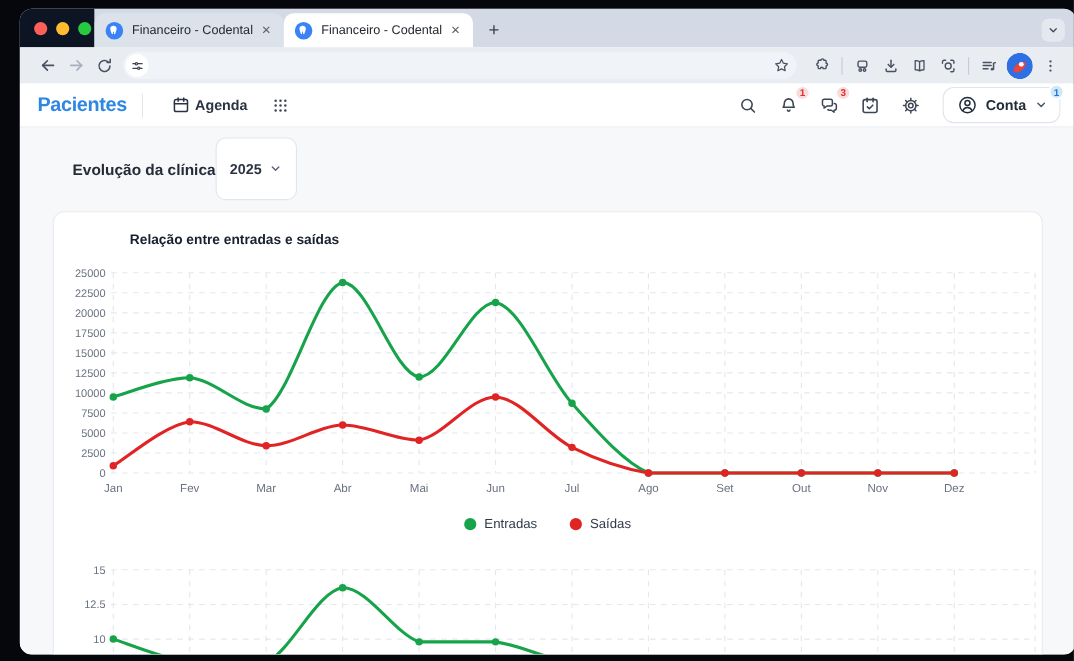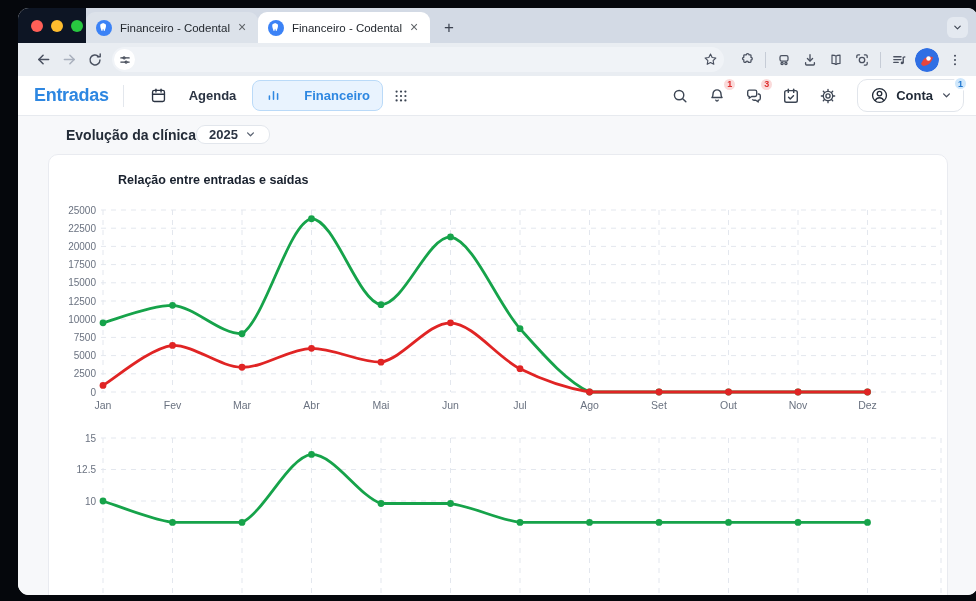--- a/index.html
+++ b/index.html
@@ -29,34 +29,34 @@
   .addressbar { flex:1; height:25px; background:#f0f3f7; border-radius:13px; margin:0 10px 0 4px; display:flex; align-items:center; padding:0 6px 0 2px; }
   .tune-chip { width:21px; height:21px; background:#ffffff; border-radius:50%; display:flex; align-items:center; justify-content:center; }
   .ab-spacer { flex:1; }
   .tb-sep { width:1px; height:16px; background:#c6ccd6; margin:0 5px; flex:none; }
   .avatar { width:24px; height:24px; border-radius:50%; flex:none; margin:0 3px; overflow:hidden; }
 
   
   .appheader { height:40px; background:#ffffff; border-bottom:1px solid #e7eaef; display:flex; align-items:center; padding:0 14px 0 16px; flex:none; }
   .logo { font-size:18px; font-weight:bold; color:#2e87e1; letter-spacing:-0.3px; margin-right:14px; }
   .hd-sep { width:1px; height:22px; background:#e3e7ed; margin-right:14px; }
-  .navitem { display:flex; align-items:center; gap:22px; font-size:13px; font-weight:bold; color:#2a3342; padding:6px 12px; border-radius:8px; margin-right:4px; white-space:nowrap; }
+  .navitem { display:flex; align-items:center; gap:4px; font-size:13px; font-weight:bold; color:#2a3342; padding:6px 12px; border-radius:8px; margin-right:4px; white-space:nowrap; }
   .navitem.active { background:#e9f3fe; border:1px solid #badaf8; color:#2e87e1; }
   .grid-btn { margin-left:6px; display:flex; align-items:center; }
   .hd-spacer { flex:1; }
   .hd-icon { position:relative; width:30px; height:30px; display:flex; align-items:center; justify-content:center; margin-left:7px; flex:none; }
   .badge { position:absolute; top:-4px; right:-5px; min-width:15px; height:15px; padding:0 3px; border-radius:8px; background:#fadada; color:#df2f2f; font-size:9px; font-weight:bold; display:flex; align-items:center; justify-content:center; border:2px solid #ffffff; }
   .badge.blue { background:#cfe7fb; color:#1f77d0; }
   .conta { position:relative; display:flex; align-items:center; gap:7px; border:1px solid #e1e5eb; border-radius:10px; padding:6px 10px 6px 12px; margin-left:14px; font-size:13px; font-weight:bold; color:#222b38; }
 
   
   .page { flex:1; background:#f7f8fa; overflow:hidden; }
   .titlerow { display:flex; justify-content:flex-start; align-items:center; padding:9px 30px 10px 48px; }
   .page-title { font-size:14px; font-weight:bold; color:#242c38; }
-  .year-btn { background:#ffffff; border:1px solid #e2e6ec; border-radius:9px; padding:1px 12px; font-size:13px; font-weight:bold; color:#2b3443; display:flex; align-items:center; gap:6px; }
+  .year-btn { background:#ffffff; border:1px solid #e2e6ec; border-radius:9px; padding:20px 12px; font-size:13px; font-weight:bold; color:#2b3443; display:flex; align-items:center; gap:6px; }
   .card { margin:0 30px; background:#ffffff; border:1px solid #e9ebf0; border-radius:10px; padding:16px; }
   .chart-title { font-size:12.5px; font-weight:bold; color:#19212e; margin:2px 0 8px 6px;padding-left:47px; }
   .legend { display:flex; justify-content:center; align-items:center; gap:30px; margin:8px 0 20px 0; }
   .legend-item { display:flex; align-items:center; gap:7px; font-size:12px; color:#2f3948; }
   .legend-dot { width:11px; height:11px; border-radius:50%; }
   svg.chart { display:block; }
   .tick-label { font-size:10px; fill:#6a7280; }
   .cat-label { font-size:10.5px; fill:#6a7280; }
 </style>
 </head>
@@ -189,38 +189,30 @@
       <div class="tb-btn">
         <svg width="14" height="14" viewBox="0 0 20 20" fill="#4a5160">
             <circle cx="10" cy="4" r="1.5"></circle>
             <circle cx="10" cy="10" r="1.5"></circle>
             <circle cx="10" cy="16" r="1.5"></circle>
           </svg>
       </div>
     </div>
 
     <div class="appheader">
-      <span class="logo">Entradas</span>
+      <span class="logo">Pacientes</span>
       <span class="hd-sep"></span>
       <div class="navitem">
         <svg width="17" height="17" viewBox="0 0 20 20" fill="none" stroke="#2a3342" stroke-width="1.6" stroke-linecap="round" stroke-linejoin="round">
             <rect x="3" y="4" width="14" height="13" rx="2"></rect>
             <path d="M7 2.5V6"></path>
             <path d="M13 2.5V6"></path>
             <path d="M3 8.5h14"></path>
           </svg>
         <span>Agenda</span>
-      </div>
-      <div class="navitem active">
-        <svg width="17" height="17" viewBox="0 0 20 20" fill="none" stroke="#2e87e1" stroke-width="1.8" stroke-linecap="round">
-            <path d="M5.2 14.5v-4"></path>
-            <path d="M10 14.5V5.5"></path>
-            <path d="M14.8 14.5V8"></path>
-          </svg>
-        <span>Financeiro</span>
       </div>
       <div class="grid-btn">
         <svg width="16" height="16" viewBox="0 0 20 20" fill="#3d4654">
             <circle cx="4.5" cy="4.5" r="1.4"></circle>
             <circle cx="10" cy="4.5" r="1.4"></circle>
             <circle cx="15.5" cy="4.5" r="1.4"></circle>
             <circle cx="4.5" cy="10" r="1.4"></circle>
             <circle cx="10" cy="10" r="1.4"></circle>
             <circle cx="15.5" cy="10" r="1.4"></circle>
             <circle cx="4.5" cy="15.5" r="1.4"></circle>
@@ -359,20 +351,30 @@
             <circle cx="246.5" cy="153.32" r="3.4" fill="#e02424"></circle>
             <circle cx="316" cy="167.152" r="3.4" fill="#e02424"></circle>
             <circle cx="385.5" cy="127.84" r="3.4" fill="#e02424"></circle>
             <circle cx="455" cy="173.704" r="3.4" fill="#e02424"></circle>
             <circle cx="524.5" cy="197" r="3.4" fill="#e02424"></circle>
             <circle cx="594" cy="197" r="3.4" fill="#e02424"></circle>
             <circle cx="663.5" cy="197" r="3.4" fill="#e02424"></circle>
             <circle cx="733" cy="197" r="3.4" fill="#e02424"></circle>
             <circle cx="802.5" cy="197" r="3.4" fill="#e02424"></circle>
           </svg>
+        <div class="legend">
+          <span class="legend-item">
+            <span class="legend-dot" style="background: rgb(22, 163, 74);"></span>
+            <span>Entradas</span>
+          </span>
+          <span class="legend-item">
+            <span class="legend-dot" style="background: rgb(224, 36, 36);"></span>
+            <span>Saídas</span>
+          </span>
+        </div>
         <svg id="chart1" class="chart" width="884" height="240" viewBox="0 0 884 240">
             <line x1="36" y1="15" x2="876" y2="15" stroke="#e3e7ee" stroke-width="1" stroke-dasharray="5 5"></line>
             <text x="31" y="18.5" text-anchor="end" class="tick-label">15</text>
             <line x1="36" y1="46.5" x2="876" y2="46.5" stroke="#e3e7ee" stroke-width="1" stroke-dasharray="5 5"></line>
             <text x="31" y="50" text-anchor="end" class="tick-label">12.5</text>
             <line x1="36" y1="78" x2="876" y2="78" stroke="#e3e7ee" stroke-width="1" stroke-dasharray="5 5"></line>
             <text x="31" y="81.5" text-anchor="end" class="tick-label">10</text>
             <line x1="38" y1="15" x2="38" y2="204" stroke="#e3e7ee" stroke-width="1" stroke-dasharray="5 5"></line>
             <line x1="107.5" y1="15" x2="107.5" y2="204" stroke="#e3e7ee" stroke-width="1" stroke-dasharray="5 5"></line>
             <line x1="177" y1="15" x2="177" y2="204" stroke="#e3e7ee" stroke-width="1" stroke-dasharray="5 5"></line>

